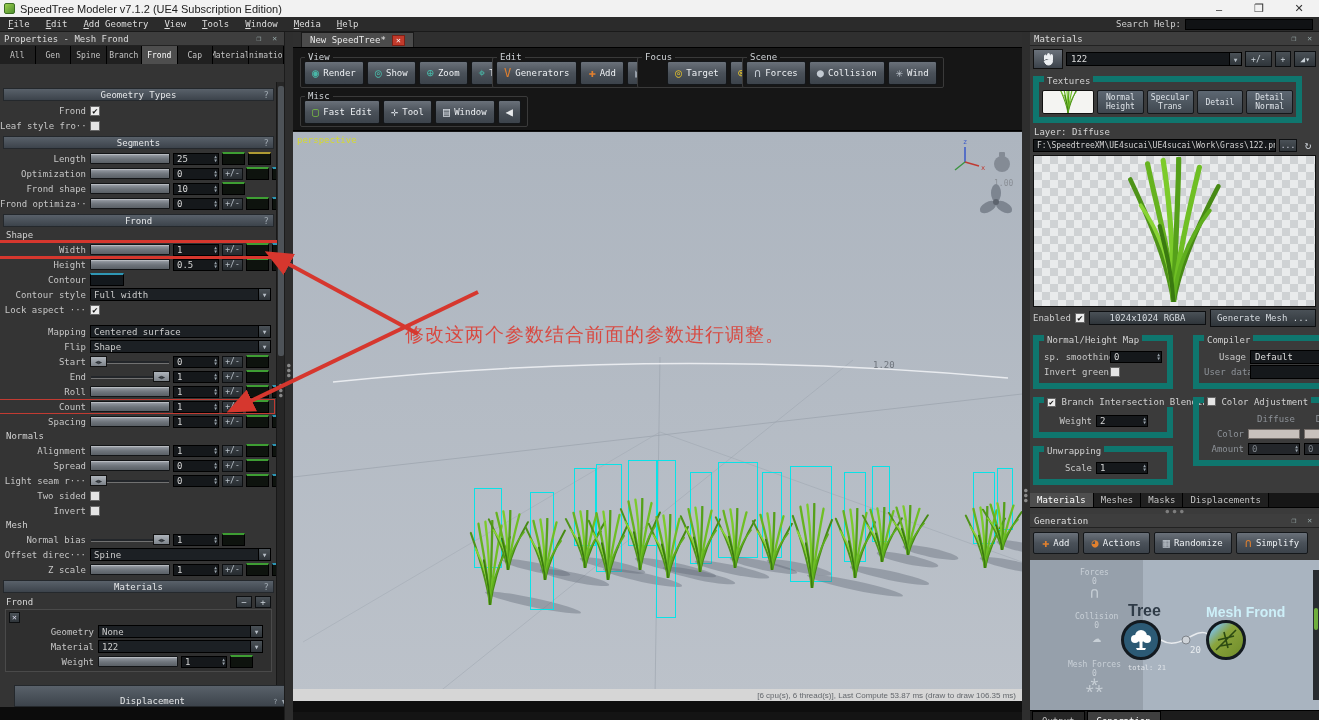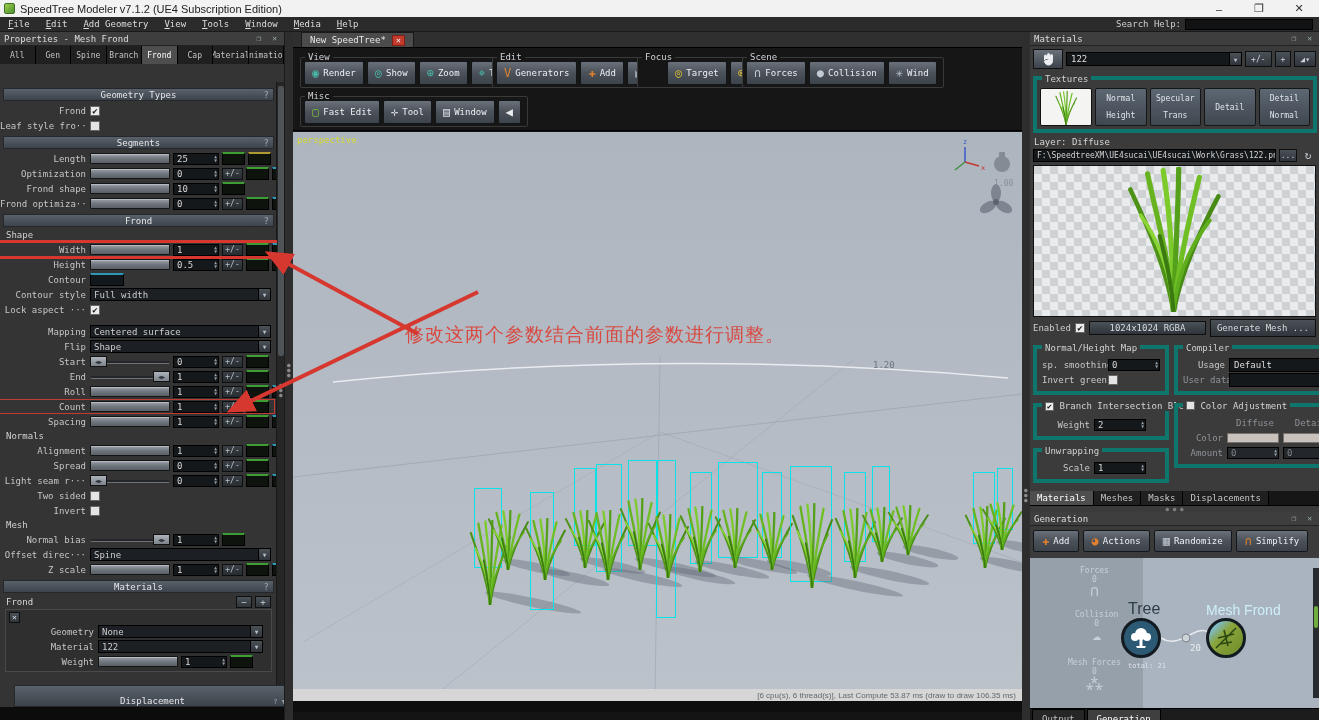--- a/index.html
+++ b/index.html
@@ -96,25 +96,25 @@
   .cstatusbar{position:absolute;left:0;right:0;bottom:11px;height:12px;background:#d6d6d6;display:flex;align-items:center;justify-content:flex-end;padding-right:6px;color:#63676c;font-size:8px;font-family:"Liberation Sans",sans-serif}
 
   
   .rightpanel{position:absolute;left:1030px;top:32px;width:289px;height:688px;background:#3b3b3b;overflow:hidden}
   .rph{height:14px;background:#3e3e3e;border-bottom:1px solid #222;display:flex;align-items:center;padding:0 4px;color:#ddd}
   .rph .ic{margin-left:auto;color:#9aa;font-size:8px;letter-spacing:3px}
   .matrow{display:flex;align-items:center;gap:3px;padding:4px 3px;height:26px}
   .handbtn{width:30px;height:20px;background:linear-gradient(180deg,#6a717a,#3c434b);border:1px solid #111;display:flex;align-items:center;justify-content:center}
   .combo{flex:1;height:14px;background:#15181b;border:1px solid #000;color:#ddd;display:flex;align-items:center;padding:0 4px;position:relative}
   .sbtn{height:16px;padding:0 5px;background:linear-gradient(180deg,#4a5157,#2f353a);border:1px solid #0d0f11;color:#ccd4da;display:flex;align-items:center;font-size:8px}
-  .grp{position:relative;border:4px solid #0f766e;margin:8px 2px 2px 3px;padding:8px 3px 3px 3px}
+  .grp{position:relative;border:6px solid #0f766e;margin:8px 17px 2px 3px;padding:8px 3px 3px 3px}
   .grp>.legend{position:absolute;top:-6px;left:5px;background:#3b3b3b;padding:0 3px;color:#d2d2d2;white-space:nowrap}
   .texslots{display:flex;gap:3px}
-  .texslot{flex:1;height:38px;background:linear-gradient(180deg,#5d6772,#3f474f);border:1px solid #14171a;border-radius:2px;color:#dfe4e9;
-    display:flex;align-items:center;justify-content:center;text-align:center;font-size:8px;line-height:17px;white-space:pre-line}
+  .texslot{flex:1;height:24px;background:linear-gradient(180deg,#5d6772,#3f474f);border:1px solid #14171a;border-radius:2px;color:#dfe4e9;
+    display:flex;align-items:center;justify-content:center;text-align:center;font-size:8px;line-height:9px;white-space:pre-line}
   .texthumb{flex:0 0 52px;background:#f4f4f2;border:1px solid #111;display:flex;align-items:flex-end;justify-content:center;overflow:hidden}
   .layerlbl{margin:4px 0 2px 4px;color:#d6d6d6}
   .pathrow{display:flex;align-items:center;gap:3px;margin:0 3px}
   .pathbox{flex:1;height:13px;background:#15181b;border:1px solid #000;color:#d2d2d2;display:flex;align-items:center;padding:0 3px;font-size:8px;white-space:nowrap;overflow:hidden}
   .dots3{width:18px;height:13px;background:linear-gradient(180deg,#4a5157,#2f353a);border:1px solid #0d0f11;color:#ccd;display:flex;align-items:center;justify-content:center;font-size:8px}
   .refresh{width:16px;height:13px;color:#c9ced4;display:flex;align-items:center;justify-content:center;font-size:11px}
   .preview{margin:3px;height:152px;border:1px solid #101010;position:relative;overflow:hidden;
     background:conic-gradient(#e9ebec 25%,#cfd2d4 0 50%,#e9ebec 0 75%,#cfd2d4 0) 0 0/16px 16px}
   .prevrow{display:flex;align-items:center;gap:4px;margin:1px 3px;height:16px}
   .sizebar{flex:1;height:14px;background:linear-gradient(180deg,#4a5157,#2f353a);border:1px solid #0d0f11;color:#d6dbe0;display:flex;align-items:center;justify-content:center}
@@ -134,21 +134,21 @@
   .genbtns{display:flex;gap:4px;padding:4px 3px}
   .gbtn{height:22px;padding:0 8px;display:flex;align-items:center;gap:4px;border:1px solid #14171a;border-radius:2px;
     background:linear-gradient(180deg,#6a717a,#4a5159 50%,#3c434b);color:#eef1f4}
   .graph{position:relative;height:150px;margin-top:2px;background:#a9b4c0;overflow:hidden}
   .graph .lzone{position:absolute;left:0;top:0;bottom:0;width:113px;background:#96a0ab}
   .gside{position:absolute;color:rgba(240,245,250,.55);font-size:8px;text-align:center}
   .gside .gic{font-size:15px;line-height:14px}
   .gnode{position:absolute;width:40px;height:40px;border-radius:50%;border:3px solid #131a20;display:flex;align-items:center;justify-content:center}
   .gnode.tree{background:#2c5a75}
   .gnode.frond{background:linear-gradient(135deg,#7fb9c4 18%,#8aa43c 40%,#6f8c2a)}
-  .gnlabel{position:absolute;font-family:"Liberation Sans",sans-serif;font-weight:normal}
+  .gnlabel{position:absolute;font-family:"Liberation Sans",sans-serif;font-weight:bold}
   .gscroll{position:absolute;right:0;top:10px;bottom:10px;width:6px;background:#272b30}
   .gscroll .gh{position:absolute;left:1px;width:4px;top:38px;height:22px;background:#6fae3e;border-radius:2px}
   .outtabs{display:flex;height:20px;background:#1c1c1c;align-items:flex-end;padding-left:2px;border-top:1px solid #000}
   .otab{height:19px;display:flex;align-items:center;padding:0 9px;background:#262626;color:#c0c0c0;border:1px solid #000;border-bottom:none;margin-right:2px}
   .otab.active{background:#3f3f3f;color:#fff}
   .rblack{height:12px;background:linear-gradient(180deg,#2e2e2e,#1a1a1a)}
 
   #overlay{position:absolute;left:0;top:0;width:1319px;height:720px;pointer-events:none;z-index:40}
 </style>
 </head>

